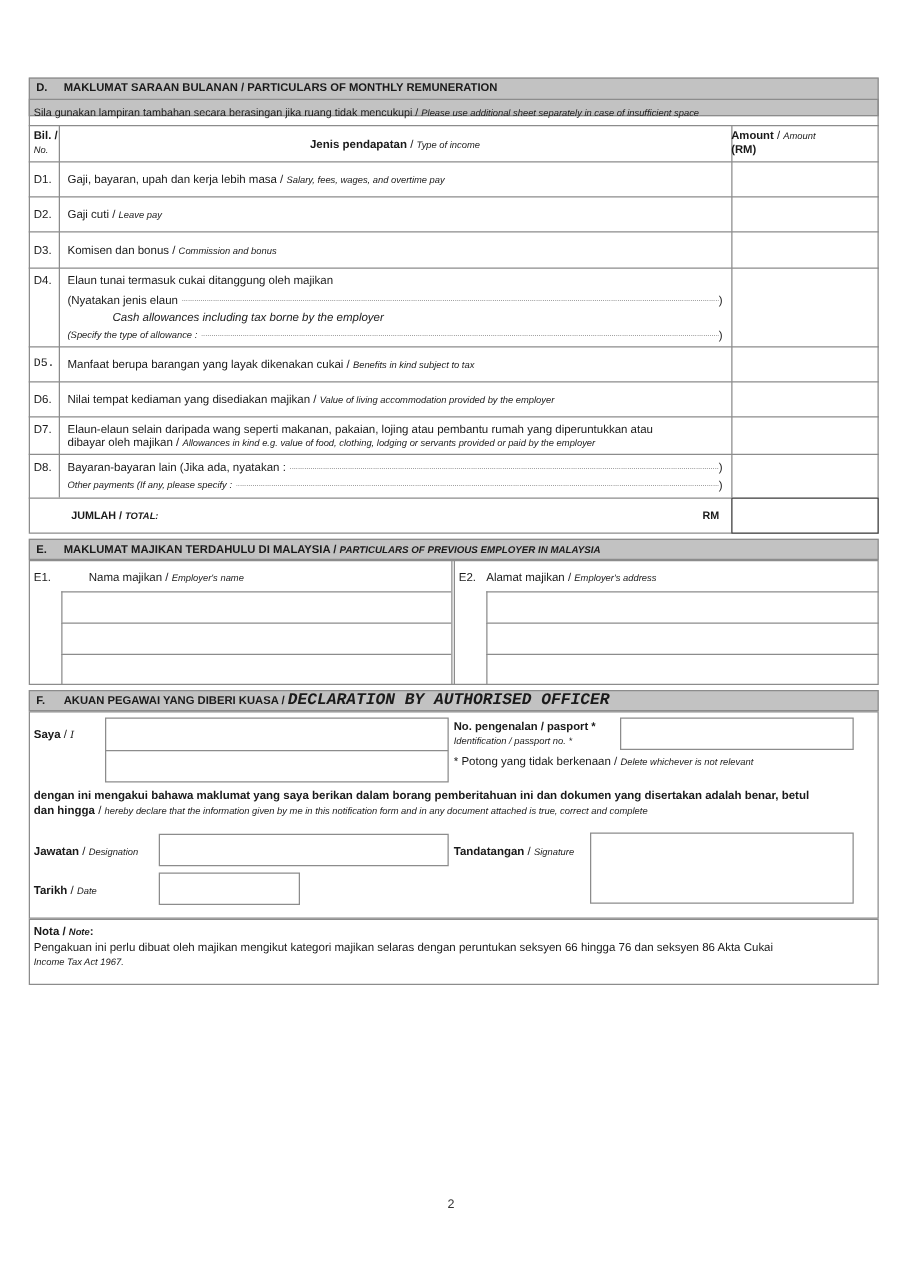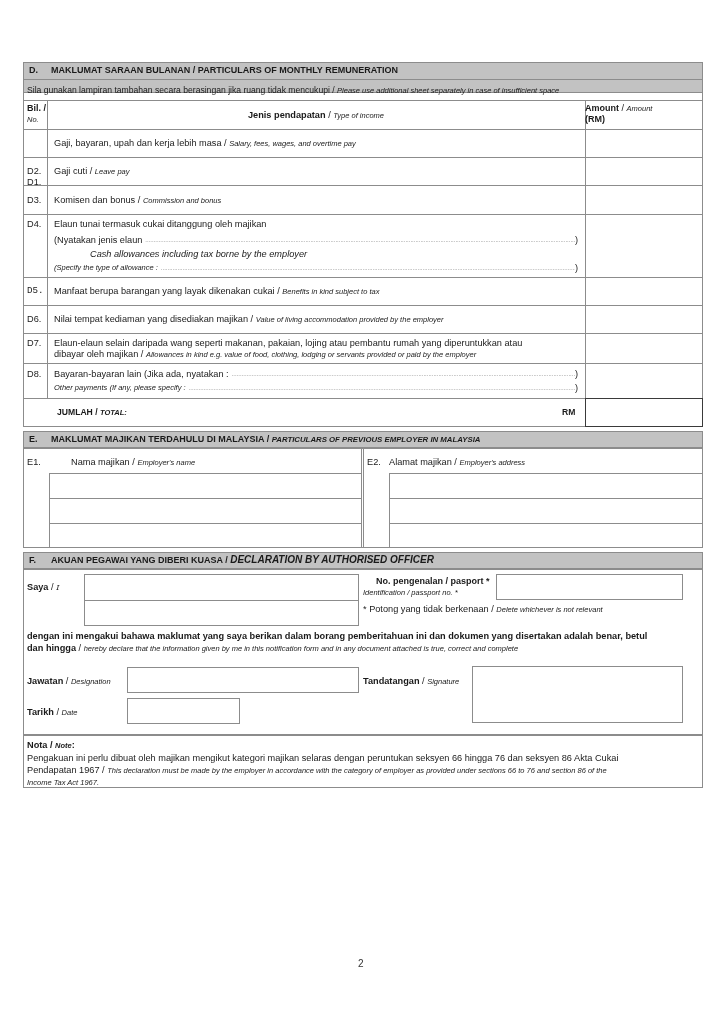--- a/index.html
+++ b/index.html
@@ -51,21 +51,21 @@
   <div class="i sm">No.</div>
 </div>
 <div class="abs t" style="left:47px;top:109px;width:538px;text-align:center;">
   <span class="b">Jenis pendapatan</span> <span>/</span> <span class="i sm">Type of income</span>
 </div>
 <div class="abs" style="left:585px;top:103px;width:118px;text-align:left;font-size:9px;line-height:11px;">
   <div><span class="b">Amount</span> <span>/</span> <span class="i sm">Amount</span></div>
   <div class="b">(RM)</div>
 </div>
 
-<div class="abs t" style="left:27px;top:137px;margin-top:39px;">D1.</div>
+<div class="abs t" style="left:27px;top:137px;">D1.</div>
 <div class="abs t" style="left:54px;top:137px;">
   <span>Gaji, bayaran, upah dan kerja lebih masa /</span> <span class="i sm">Salary, fees, wages, and overtime pay</span>
 </div>
 <div class="abs" style="left:586px;top:130px;width:116px;height:26px;"></div>
 
 <div class="abs t" style="left:27px;top:165px;">D2.</div>
 <div class="abs t" style="left:54px;top:165px;">
   <span>Gaji cuti /</span> <span class="i sm">Leave pay</span>
 </div>
 <div class="abs" style="left:586px;top:158px;width:116px;height:26px;"></div>
@@ -145,32 +145,32 @@
 
 <div class="abs" style="left:49px;top:473px;width:312px;height:25px;border-top:1px solid #8c8c8c;border-left:1px solid #8c8c8c;"></div>
 <div class="abs" style="left:49px;top:498px;width:312px;height:25px;border-top:1px solid #8c8c8c;border-left:1px solid #8c8c8c;"></div>
 <div class="abs" style="left:49px;top:523px;width:312px;height:25px;border-top:1px solid #8c8c8c;border-left:1px solid #8c8c8c;"></div>
 
 <div class="abs" style="left:389px;top:473px;width:314px;height:25px;border-top:1px solid #8c8c8c;border-left:1px solid #8c8c8c;"></div>
 <div class="abs" style="left:389px;top:498px;width:314px;height:25px;border-top:1px solid #8c8c8c;border-left:1px solid #8c8c8c;"></div>
 <div class="abs" style="left:389px;top:523px;width:314px;height:25px;border-top:1px solid #8c8c8c;border-left:1px solid #8c8c8c;"></div>
 
 <div class="abs hdr" style="left:23px;top:552px;width:680px;height:17px;">
-  <span class="code">F.</span><span>AKUAN PEGAWAI YANG DIBERI KUASA /</span> <span class="i" style="font-size:10px;">DECLARATION BY AUTHORISED OFFICER</span>
+  <span class="code">F.</span><span>AKUAN PEGAWAI YANG DIBERI KUASA /</span> <span class="i" style="font-size:13px;font-family:Liberation Mono, monospace;">DECLARATION BY AUTHORISED OFFICER</span>
 </div>
 <div class="abs frame" style="left:23px;top:569px;width:680px;height:166px;"></div>
 
 <div class="abs t" style="left:27px;top:581px;">
   <span class="b">Saya</span> <span>/</span> <span class="i" style="font-family:'DejaVu Serif',serif;font-size:8px;">I</span>
 </div>
 <div class="box" style="left:84px;top:574px;width:275px;height:27px;"></div>
 <div class="box" style="left:84px;top:600px;width:275px;height:26px;"></div>
 
 <div class="abs" style="left:363px;top:575px;line-height:12px;">
-  <div class="b" style="font-size:9px;margin-left:13px;">No. pengenalan / pasport *</div>
+  <div class="b" style="font-size:9px;">No. pengenalan / pasport *</div>
   <div class="i sm">Identification / passport no. *</div>
 </div>
 <div class="box" style="left:496px;top:574px;width:187px;height:26px;"></div>
 <div class="abs t" style="left:363px;top:603px;">
   <span>* Potong yang tidak berkenaan /</span> <span class="i sm">Delete whichever is not relevant</span>
 </div>
 
 <div class="abs" style="left:27px;top:630px;width:672px;font-size:9.2px;line-height:12px;">
   <div class="b" style="white-space:nowrap;">dengan ini mengakui bahawa maklumat yang saya berikan dalam borang pemberitahuan ini dan dokumen yang disertakan adalah benar, betul</div>
   <div style="white-space:nowrap;"><span class="b">dan hingga</span> <span>/</span> <span class="i sm">hereby declare that the information given by me in this notification form and in any document attached is true, correct and complete</span></div>
@@ -190,17 +190,16 @@
   <span class="b">Tarikh</span> <span>/</span> <span class="i sm">Date</span>
 </div>
 <div class="box" style="left:127px;top:698px;width:113px;height:26px;"></div>
 
 <div class="abs frame" style="left:23px;top:735px;width:680px;height:53px;"></div>
 <div class="abs t" style="left:27px;top:739px;">
   <span class="b">Nota /</span> <span class="b i sm">Note</span><span class="b">:</span>
 </div>
 <div class="abs" style="left:27px;top:752px;width:672px;font-size:9.2px;line-height:12px;">
   <div style="white-space:nowrap;">Pengakuan ini perlu dibuat oleh majikan mengikut kategori majikan selaras dengan peruntukan seksyen 66 hingga 76 dan seksyen 86 Akta Cukai</div>
-  <div style="white-space:nowrap;"><span>Pendapatan 1967 /</span> <span class="i sm">This declaration must be made by the employer in accordance with the category of employer as provided under sections 66 to 76 and section 86 of the</span></div>
   <div class="i sm">Income Tax Act 1967.</div>
 </div>
 
 <div class="abs" style="left:358px;top:958px;font-size:10px;color:#333;">2</div>
 
 </body></html>

